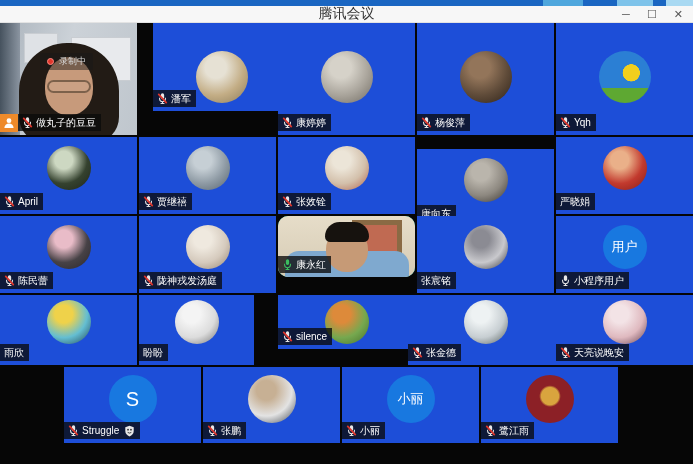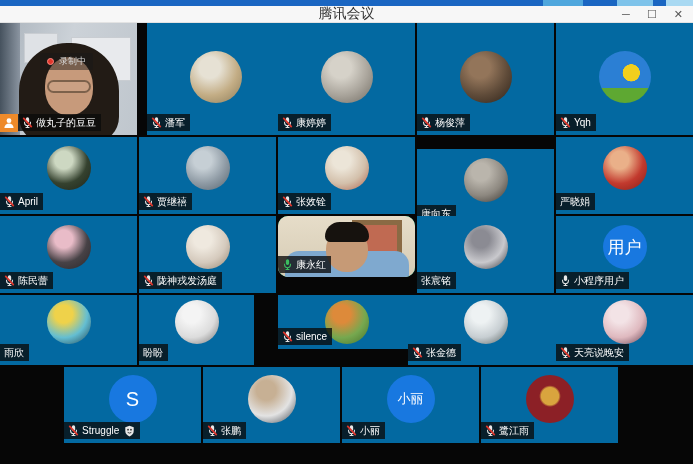--- a/index.html
+++ b/index.html
@@ -11,21 +11,21 @@
   .strip-patch{position:absolute;top:0;height:6px;}
   
   .titlebar{position:absolute;top:6px;left:0;width:693px;height:17px;background:#f7f7f7;
             border-bottom:1px solid #e3e3e3;display:flex;align-items:center;justify-content:center;}
   .title{font-size:14px;color:#333;}
   .controls{position:absolute;right:10px;top:0;height:100%;display:flex;align-items:center;gap:17px;
             color:#555;font-size:11px;line-height:1;}
   .controls span{cursor:default;}
   
   .stage{position:absolute;top:23px;left:0;width:693px;height:441px;background:#060606;}
-  .tile{position:absolute;background:#0369a1;overflow:hidden;}
+  .tile{position:absolute;background:#1d4ed8;overflow:hidden;}
   .tile.speaking{box-shadow:inset 0 0 0 2px var(--speaking,#2fbf6b);}
   .avatar{position:absolute;left:50%;transform:translateX(-50%);border-radius:50%;
           display:flex;align-items:center;justify-content:center;overflow:hidden;}
   .avatar .av-txt{color:#fff;}
   
   .label{position:absolute;left:0;bottom:4px;display:flex;align-items:stretch;height:17px;max-width:100%;}
   .txtwrap{background:rgba(10,10,10,.78);display:flex;align-items:center;gap:3px;padding:0 5px 0 4px;}
   .pname{color:#fff;font-size:10px;white-space:nowrap;}
   .member-badge{width:18px;height:18px;background:#ee8a2a;display:flex;align-items:center;justify-content:center;flex:0 0 18px;margin-bottom:-1px;}
   .micwrap{display:flex;align-items:center;}
@@ -102,21 +102,21 @@
                 <path d="M2.8 5.8 v1 a3.2 3.2 0 0 0 6.4 0 v-1" fill="none" stroke="#e8e8e8" stroke-width="1.1"></path>
                 <line x1="6" y1="10.2" x2="6" y2="11.6" stroke="#e8e8e8" stroke-width="1.1"></line>
                 <line x1="3.9" y1="11.9" x2="8.1" y2="11.9" stroke="#e8e8e8" stroke-width="1.1"></line>
                 <line x1="1.4" y1="1.4" x2="10.6" y2="11.6" stroke="#e0362c" stroke-width="1.8"></line>
               </svg>
             </div>
             <span class="pname">做丸子的豆豆</span>
           </div>
         </div>
       </div>
-      <div class="tile" style="left: 147px; top: 0px; width: 137px; height: 112px;">
+      <div class="tile" style="left: 153px; top: 0px; width: 137px; height: 88px;">
         <div class="avatar" style="width: 52px; height: 52px; top: 28px; background: radial-gradient(circle at 38% 32%, rgb(230, 225, 212) 0px, rgb(230, 225, 212) 22%, rgb(195, 173, 133) 58%, rgb(138, 122, 88) 100%);"></div>
         <div class="label">
           <div class="txtwrap">
             <div class="micwrap">
               <svg width="11" height="13" viewBox="0 0 12 13">
                 <rect x="4.2" y="0.8" width="3.6" height="6.2" rx="1.8" fill="#e8e8e8"></rect>
                 <path d="M2.8 5.8 v1 a3.2 3.2 0 0 0 6.4 0 v-1" fill="none" stroke="#e8e8e8" stroke-width="1.1"></path>
                 <line x1="6" y1="10.2" x2="6" y2="11.6" stroke="#e8e8e8" stroke-width="1.1"></line>
                 <line x1="3.9" y1="11.9" x2="8.1" y2="11.9" stroke="#e8e8e8" stroke-width="1.1"></line>
                 <line x1="1.4" y1="1.4" x2="10.6" y2="11.6" stroke="#e0362c" stroke-width="1.8"></line>
@@ -302,21 +302,21 @@
       <div class="tile" style="left: 417px; top: 193px; width: 137px; height: 77px;">
         <div class="avatar" style="width: 44px; height: 44px; top: 9px; background: radial-gradient(circle at 38% 32%, rgb(139, 139, 147) 0px, rgb(139, 139, 147) 22%, rgb(201, 201, 205) 58%, rgb(46, 46, 52) 100%);"></div>
         <div class="label">
           <div class="txtwrap">
             <span class="pname">张宸铭</span>
           </div>
         </div>
       </div>
       <div class="tile" style="left: 556px; top: 193px; width: 137px; height: 77px;">
         <div class="avatar" style="width: 44px; height: 44px; top: 9px; background: rgb(24, 120, 224);">
-          <span class="av-txt" style="font-size: 17px;">用户</span>
+          <span class="av-txt" style="font-size: 13px;">用户</span>
         </div>
         <div class="label">
           <div class="txtwrap">
             <div class="micwrap">
               <svg width="11" height="13" viewBox="0 0 12 13">
                 <rect x="4.2" y="0.8" width="3.6" height="6.2" rx="1.8" fill="#e8e8e8"></rect>
                 <path d="M2.8 5.8 v1 a3.2 3.2 0 0 0 6.4 0 v-1" fill="none" stroke="#e8e8e8" stroke-width="1.1"></path>
                 <line x1="6" y1="10.2" x2="6" y2="11.6" stroke="#e8e8e8" stroke-width="1.1"></line>
                 <line x1="3.9" y1="11.9" x2="8.1" y2="11.9" stroke="#e8e8e8" stroke-width="1.1"></line>
               </svg>

